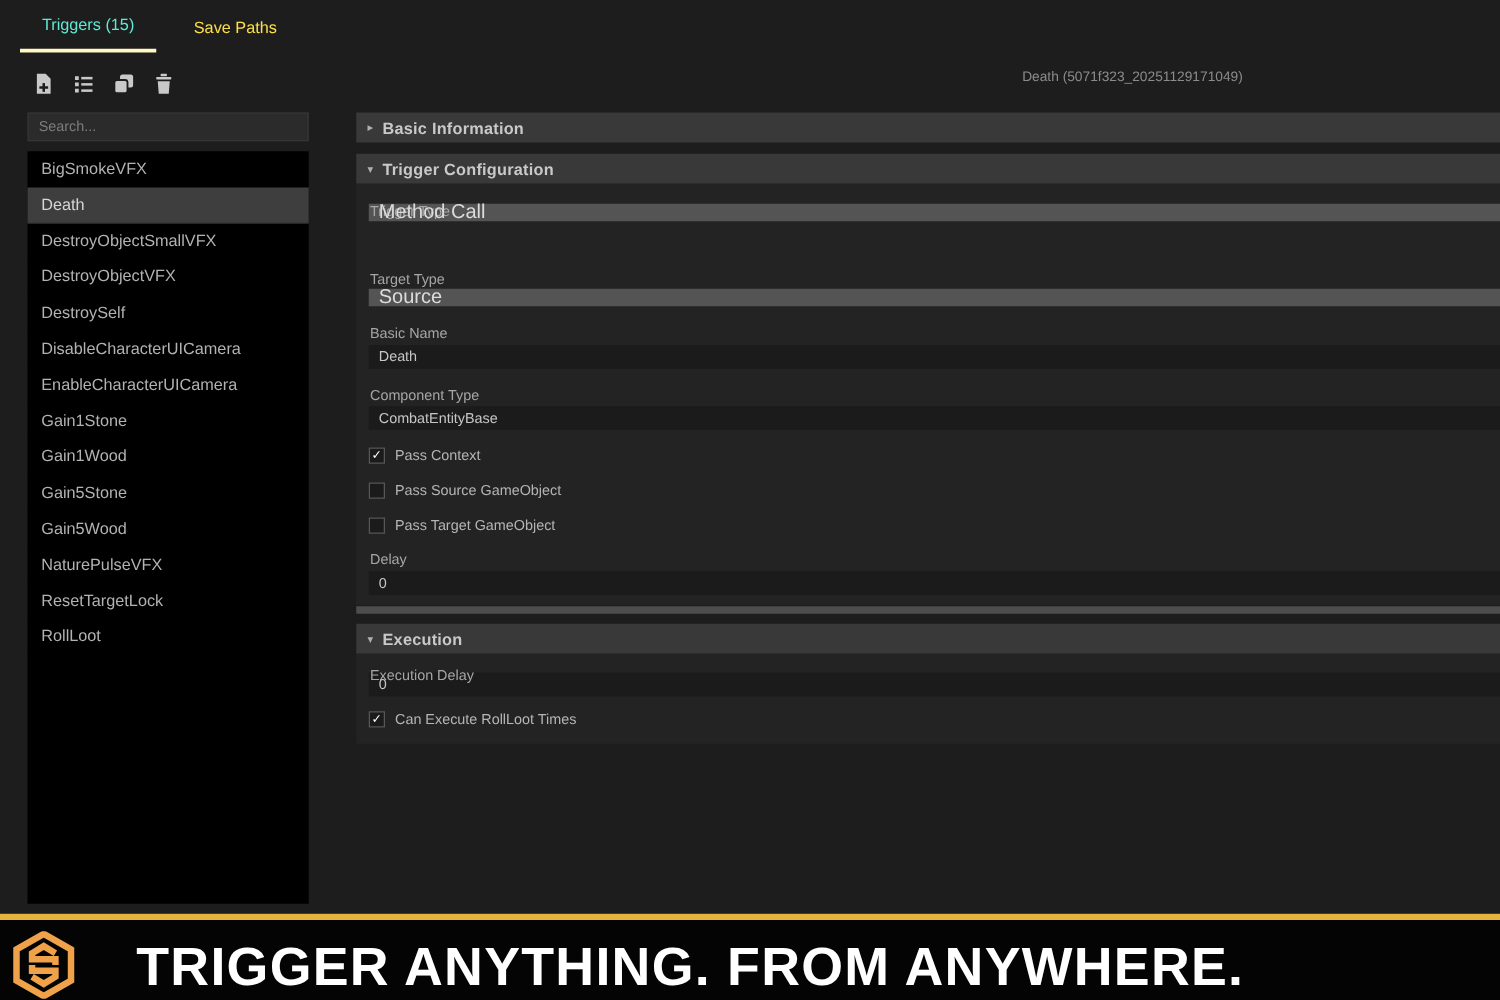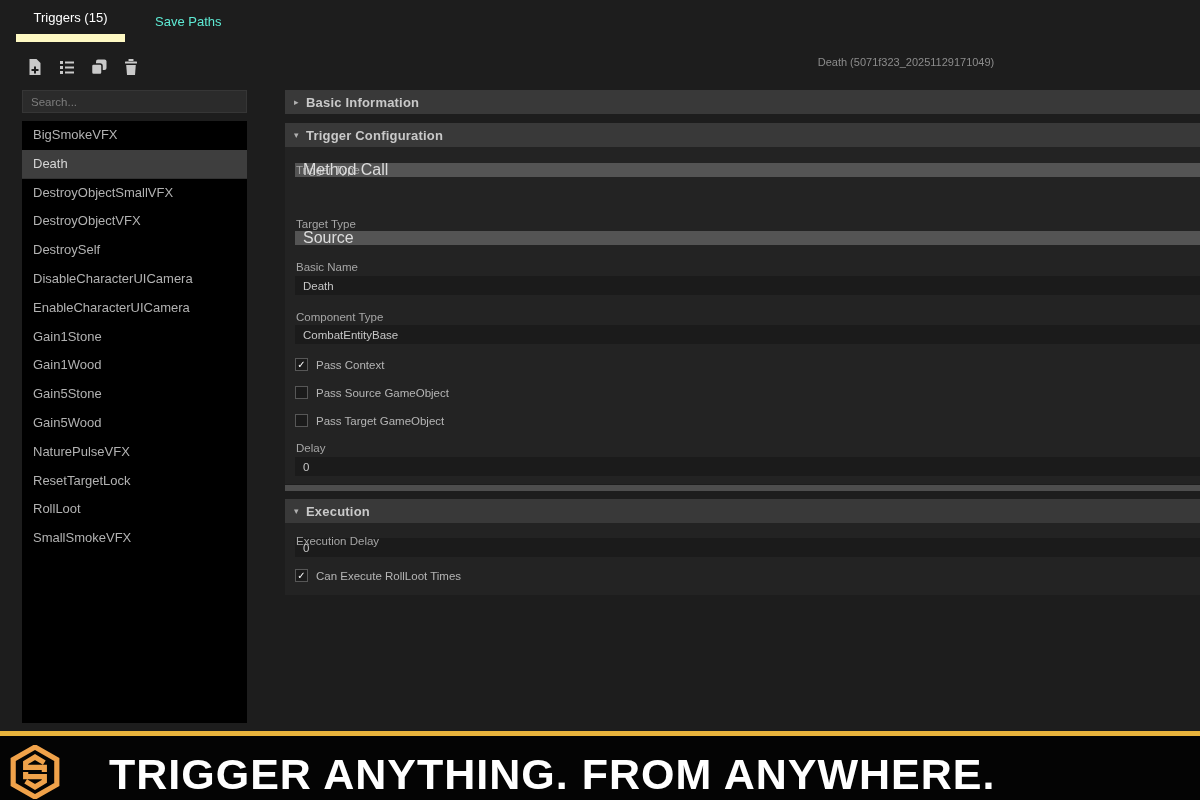--- a/index.html
+++ b/index.html
@@ -6,22 +6,22 @@
   html,body { margin:0; padding:0; }
   body {
     width:1200px; height:800px; position:relative; overflow:hidden;
     background:#1d1d1d; font-family:"Liberation Sans", sans-serif;
     -webkit-font-smoothing:antialiased;
   }
 
   
   .tabbar { position:absolute; top:0; left:0; width:1200px; height:45px; display:flex; }
   .tab { display:flex; align-items:center; justify-content:center; font-size:13px;
-         color:#5eead4; cursor:default; height:42px; }
-  .tab.active { color:#ffffff; border-bottom:8px solid #fef9c3; }
+         color:#fde047; cursor:default; height:42px; }
+  .tab.active { color:#5eead4; border-bottom:3px solid #fef9c3; }
   .tab-triggers { margin-left:16px; width:109px; }
   .tab-savepaths { margin-left:28px; padding:0 2px; }
 
   
   .toolbar { position:absolute; left:26px; top:58px; display:flex; gap:14px; }
   .tool-btn { width:18px; height:18px; padding:0; background:none; border:0; cursor:pointer; }
   .tool-btn svg { display:block; }
 
   
   .search-input {
@@ -136,21 +136,20 @@
   <div class="list-item">DestroySelf</div>
   <div class="list-item">DisableCharacterUICamera</div>
   <div class="list-item">EnableCharacterUICamera</div>
   <div class="list-item">Gain1Stone</div>
   <div class="list-item">Gain1Wood</div>
   <div class="list-item">Gain5Stone</div>
   <div class="list-item">Gain5Wood</div>
   <div class="list-item">NaturePulseVFX</div>
   <div class="list-item">ResetTargetLock</div>
   <div class="list-item">RollLoot</div>
-  <div class="list-item">SmallSmokeVFX</div>
 </div>
 
 <div class="doc-title">Death (5071f323_20251129171049)</div>
 
 <div class="main">
 
   <div class="sec-header">
     <span class="sec-caret">▸</span>
     <span class="sec-title">Basic Information</span>
   </div>

